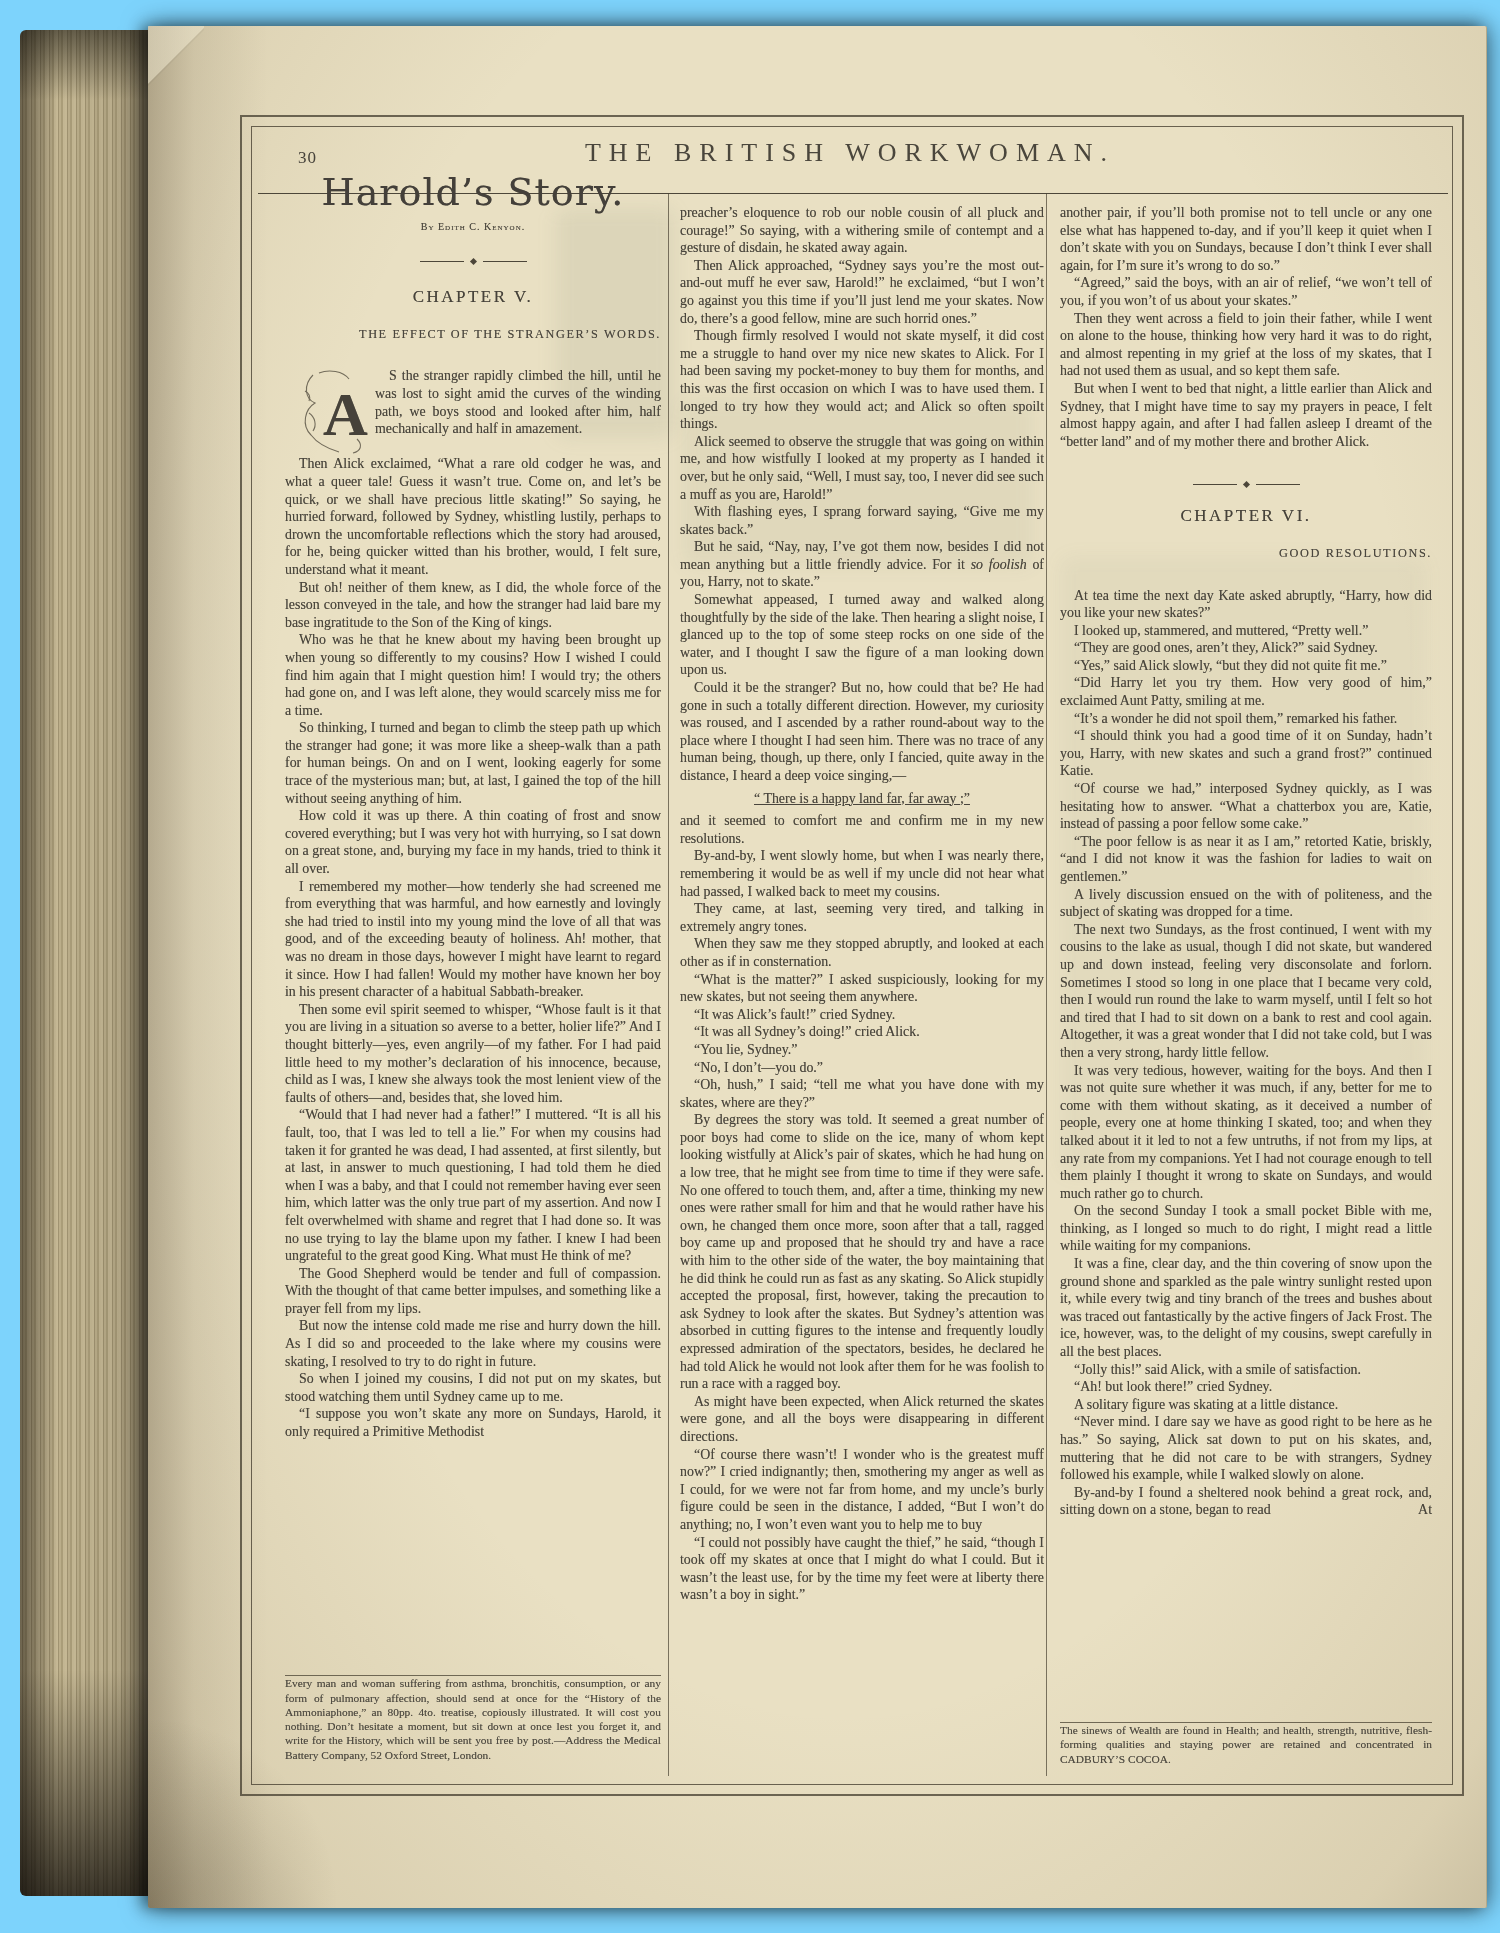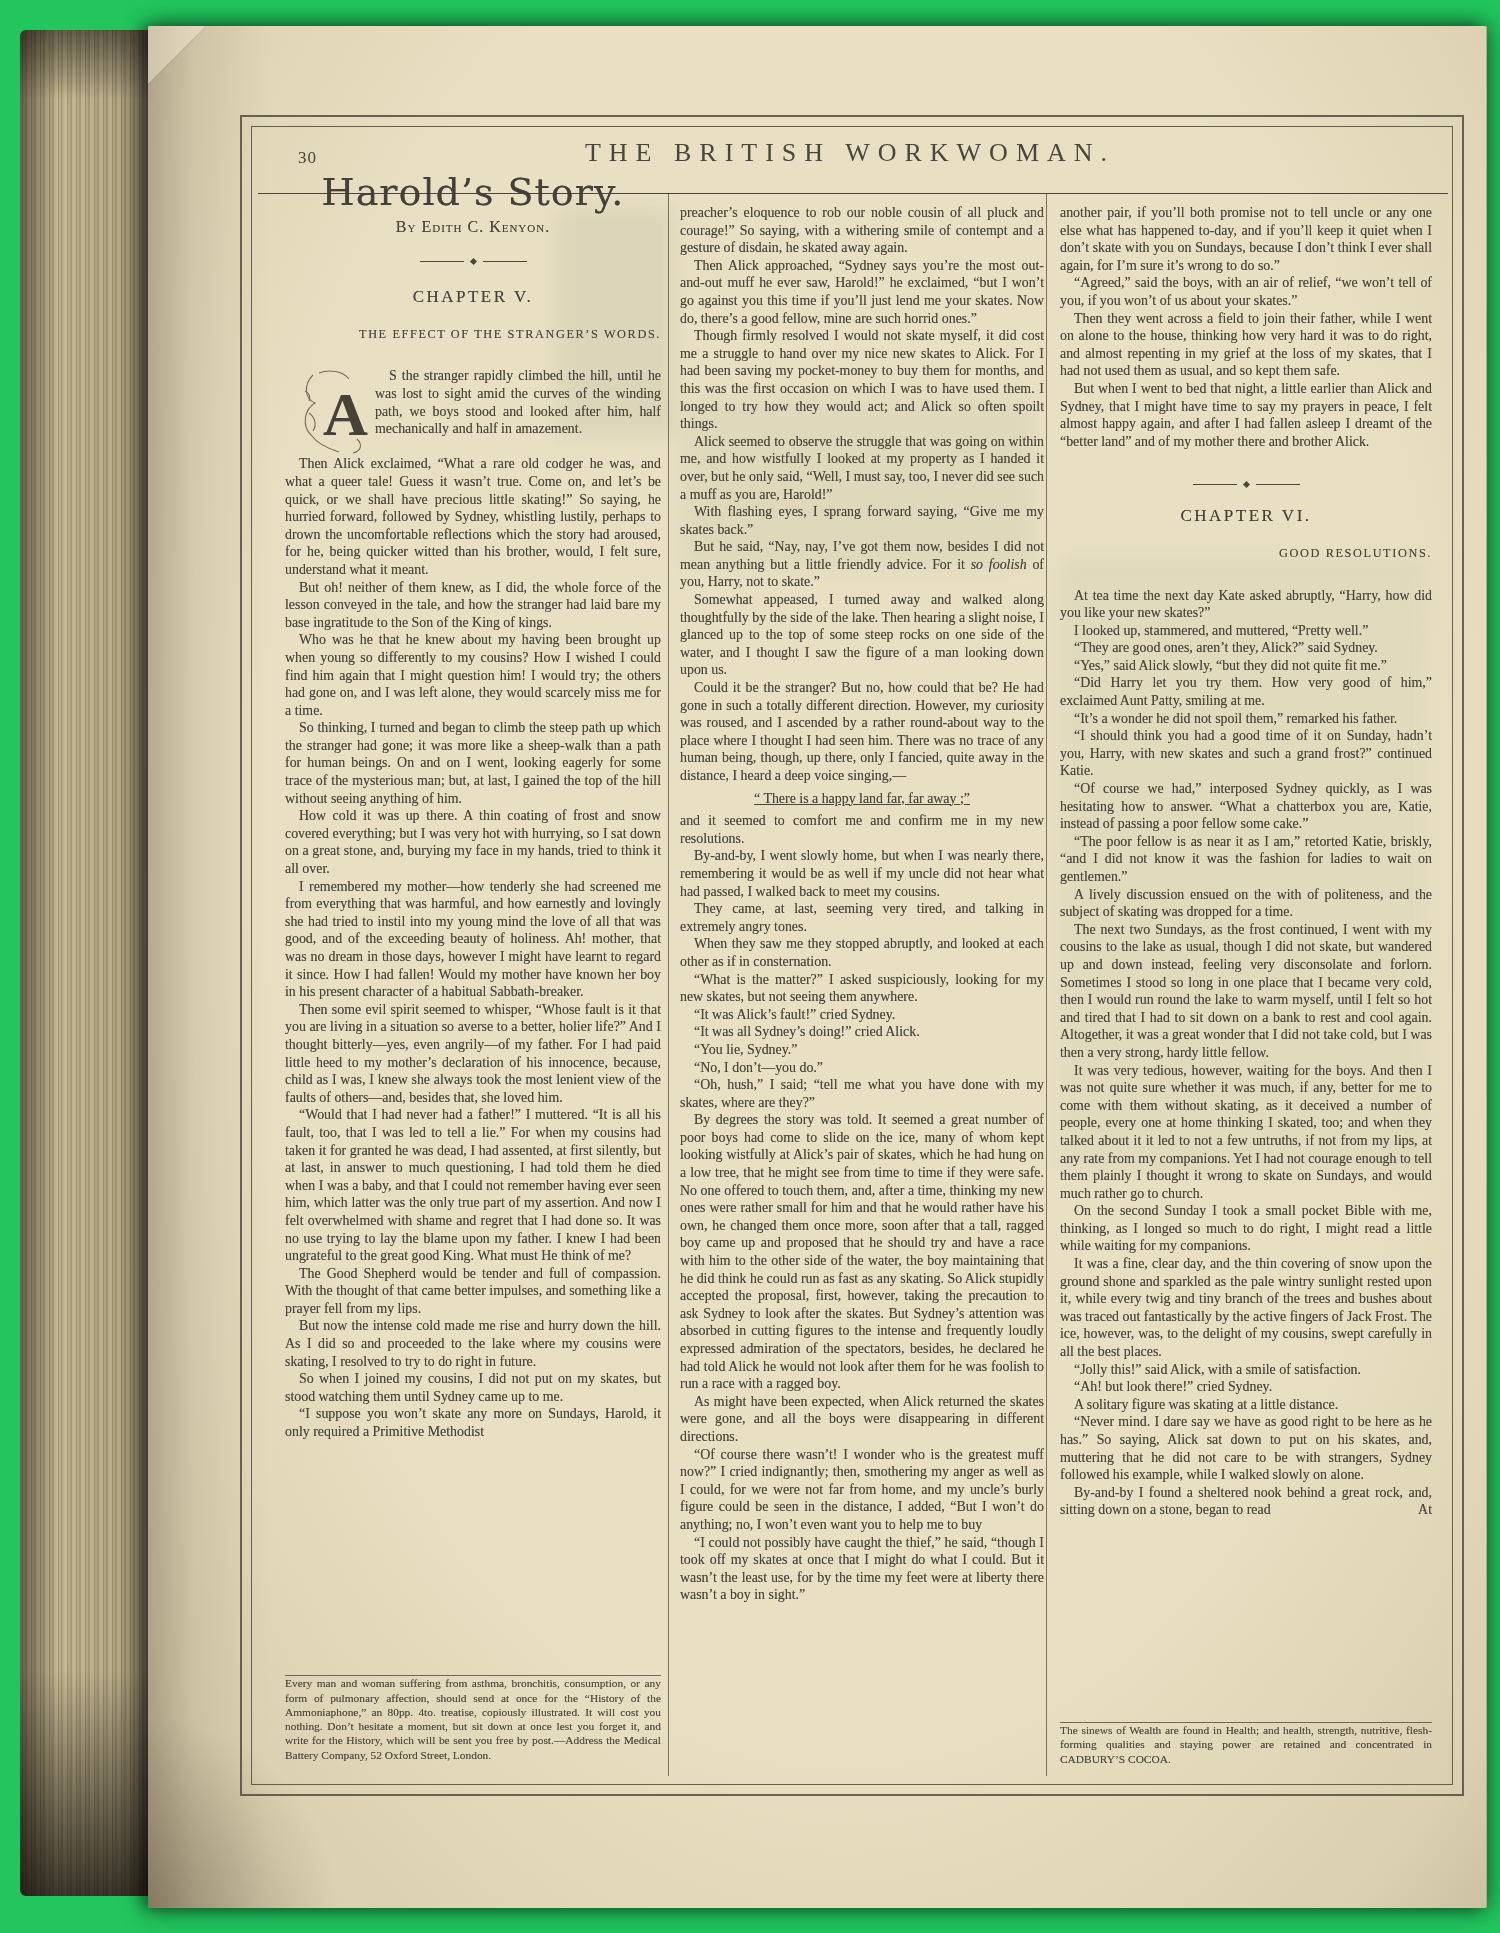--- a/index.html
+++ b/index.html
@@ -1,16 +1,16 @@
 <!DOCTYPE html>
 <html><head>
 <meta charset="utf-8">
 <style>
   html,body{margin:0;padding:0;background:#141412;}
-  .scene{position:relative;width:1500px;height:1933px;background:#22c55e;overflow:hidden;
+  .scene{position:relative;width:1500px;height:1933px;background:#7dd3fc;overflow:hidden;
          font-family:"Liberation Serif","DejaVu Serif",serif;}
   
   .book-edges{position:absolute;left:20px;top:30px;width:130px;height:1866px;border-radius:6px 0 0 6px;
     background:
       linear-gradient(180deg, rgba(20,18,12,.55), rgba(0,0,0,0) 70px, rgba(0,0,0,0) 1640px, rgba(15,12,8,.75)),
       linear-gradient(90deg, rgba(25,20,12,.55), rgba(0,0,0,.05) 38px, rgba(0,0,0,.12) 96px, rgba(30,24,14,.45)),
       repeating-linear-gradient(90deg,#d2c49e 0 2px,#a99b77 2px 3px,#c6b892 3px 5px,#b4a680 5px 7px,#cfc19b 7px 9px);}
   
   .page{position:absolute;left:148px;top:26px;width:1338px;height:1882px;
     background:
@@ -40,21 +40,21 @@
   .col{position:absolute;color:#49453c;font-size:13.9px;line-height:17.6px;text-align:justify;
        text-shadow:0 0 .5px rgba(73,69,60,.55);}
   .col p{margin:0;text-indent:14px;}
   .col p.noindent{text-indent:0;}
   .col p.verse{text-indent:0;text-align:center;margin:5px 0 5px;text-decoration:underline;}
   .col1{left:137px;top:122px;width:376px;height:1614px;display:flex;flex-direction:column;}
   .col2{left:532px;top:178px;width:364px;}
   .col3{left:912px;top:178px;width:372px;height:1562px;display:flex;flex-direction:column;}
   .story-title{margin-top:36px;text-align:center;font-size:38px;font-weight:normal;
     font-family:"DejaVu Serif","Liberation Serif",serif;color:#44403a;letter-spacing:1px;}
-  .byline{margin-top:16px;text-align:center;font-size:16px;font-variant:small-caps;letter-spacing:1px;}
+  .byline{margin-top:16px;text-align:center;font-size:10px;font-variant:small-caps;letter-spacing:1px;}
   .orn{display:flex;align-items:center;justify-content:center;margin:24px auto 20px;width:100%;}
   .orn .l{width:44px;height:1px;background:#4c4639;}
   .orn .d{width:5px;height:5px;background:#4c4639;transform:rotate(45deg);margin:0 7px;}
   .chap{text-align:center;font-size:17px;letter-spacing:2.5px;color:#46423a;margin:4px 0 0;}
   .subchap{text-align:right;font-size:12.3px;letter-spacing:1.6px;color:#4a463e;margin:20px 0 24px;}
   .chap6block{margin:8px 0 0;}
   .opening{text-indent:0;}
   .dropcap{float:left;width:84px;height:86px;margin:2px 6px 0 0;}
   .catchword{float:right;}
   .footrule-note{margin-top:auto;border-top:1px solid rgba(72,65,50,.75);

